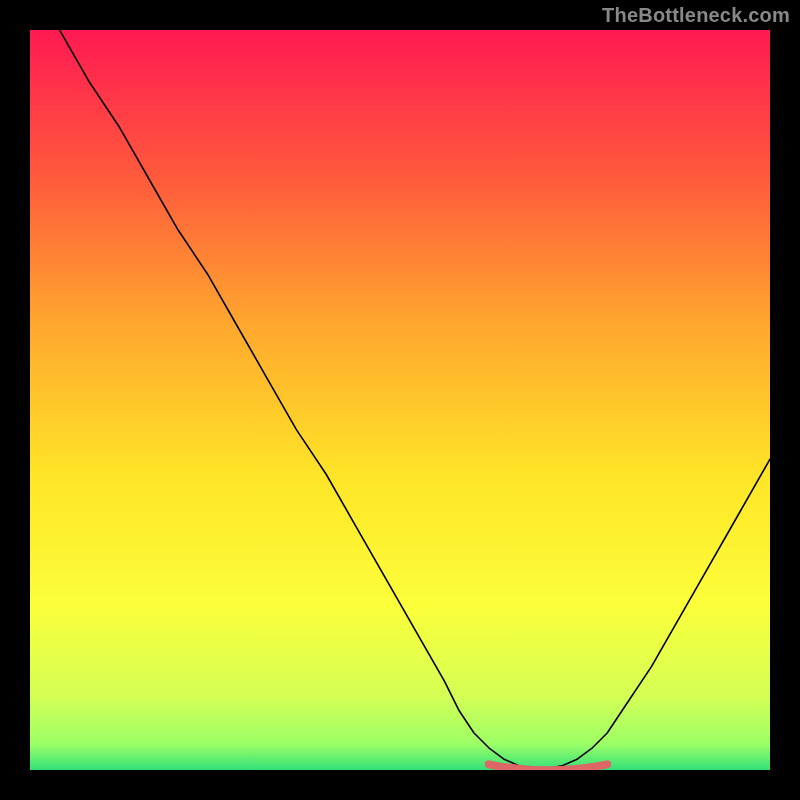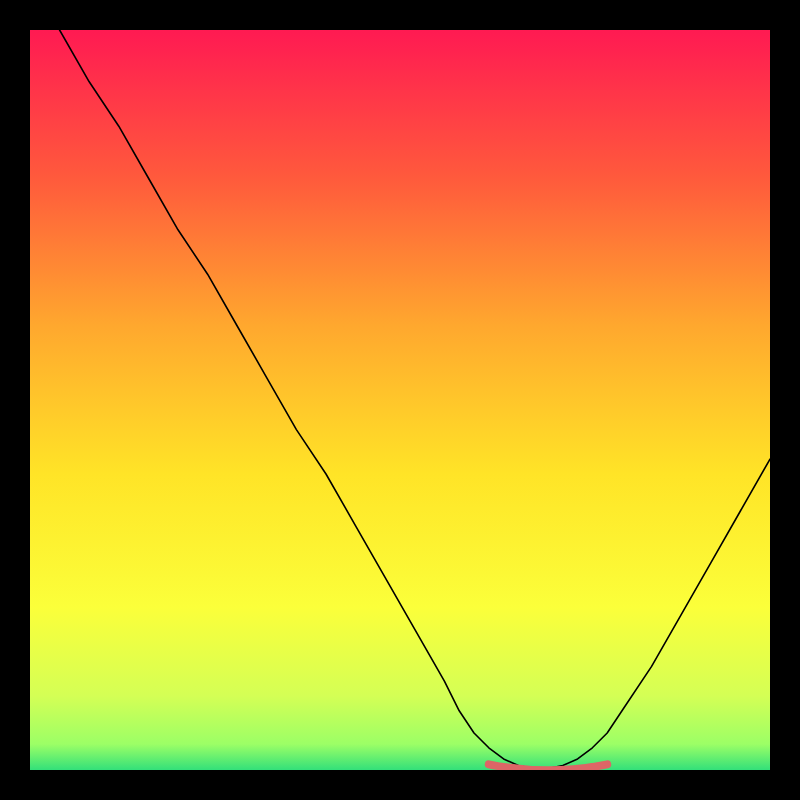--- a/index.html
+++ b/index.html
@@ -50,20 +50,21 @@
     stroke: #dd6666;
     stroke-width: 8;
     stroke-linecap: round;
     stroke-linejoin: round;
   }
 </style>
 </head>
 <body>
 <div class="frame">
 
+  <div class="watermark">TheBottleneck.com</div>
 
   <svg class="plot" viewBox="0 0 740 740" preserveAspectRatio="none">
     <defs>
       <linearGradient id="bg-grad" x1="0" y1="0" x2="0" y2="1">
 
       <stop offset="0%" stop-color="#ff1a52"></stop>
           <stop offset="20%" stop-color="#ff5a3c"></stop>
           <stop offset="40%" stop-color="#ffa82e"></stop>
           <stop offset="60%" stop-color="#ffe427"></stop>
           <stop offset="78%" stop-color="#fbff3a"></stop>

